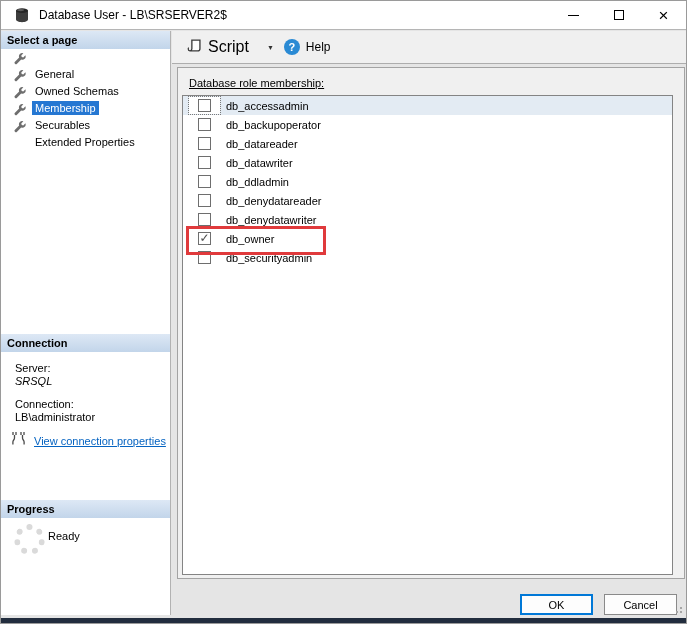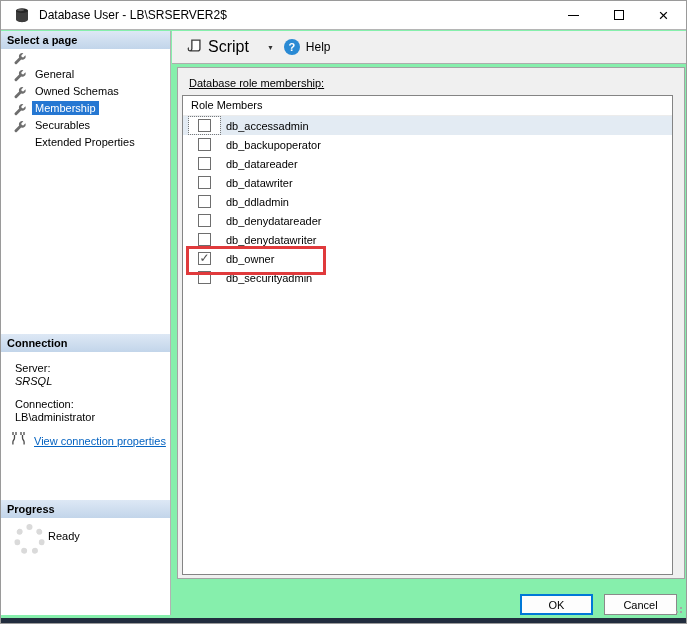--- a/index.html
+++ b/index.html
@@ -1,17 +1,17 @@
 <!DOCTYPE html>
 <html style="--selection-blue: #2577d2; --annotation-red: #e03a3c; --link-blue: #0563c1; --help-blue: #2a8ad4; --accent-blue: #0078d7; --strip-navy: #222d3e;"><head>
 <meta charset="utf-8">
 <style>
   html,body{margin:0;padding:0;background:#cfcfcf;}
   .window{
-    position:relative;width:687px;height:624px;background:#86efac;
+    position:relative;width:687px;height:624px;background:#e5e5e5;
     font-family:"Liberation Sans",sans-serif;color:#000;overflow:hidden;
     box-sizing:border-box;border:1px solid #9a9a9a;
   }
   
   .titlebar{position:absolute;top:0;left:0;right:0;height:29px;background:#fff;
     border-bottom:1px solid #b5b5b5;display:flex;align-items:center;box-sizing:border-box;}
   .db-icon{margin-left:13px;display:flex;align-items:center;}
   .title-text{margin-left:9px;font-size:12px;}
   .win-controls{position:absolute;right:0;top:0;height:28px;display:flex;}
   .win-btn{width:45px;height:28px;display:flex;align-items:center;justify-content:center;cursor:default;}
@@ -172,21 +172,20 @@
     <span class="dd-arrow">▼</span>
     <div class="help-btn">
       <span class="help-circle">?</span>
       <span class="help-label">Help</span>
     </div>
   </div>
 
   <div class="content-panel">
     <div class="list-label">Database role membership:</div>
     <div class="listbox">
-      <div class="list-header">Role Members</div>
       <div>
           <div class="role-row selected">
             <span class="cbcell focus">
               <span class="cb"></span>
             </span>
             <span class="role-name">db_accessadmin</span>
           </div>
           <div class="role-row">
             <span class="cbcell">
               <span class="cb"></span>

